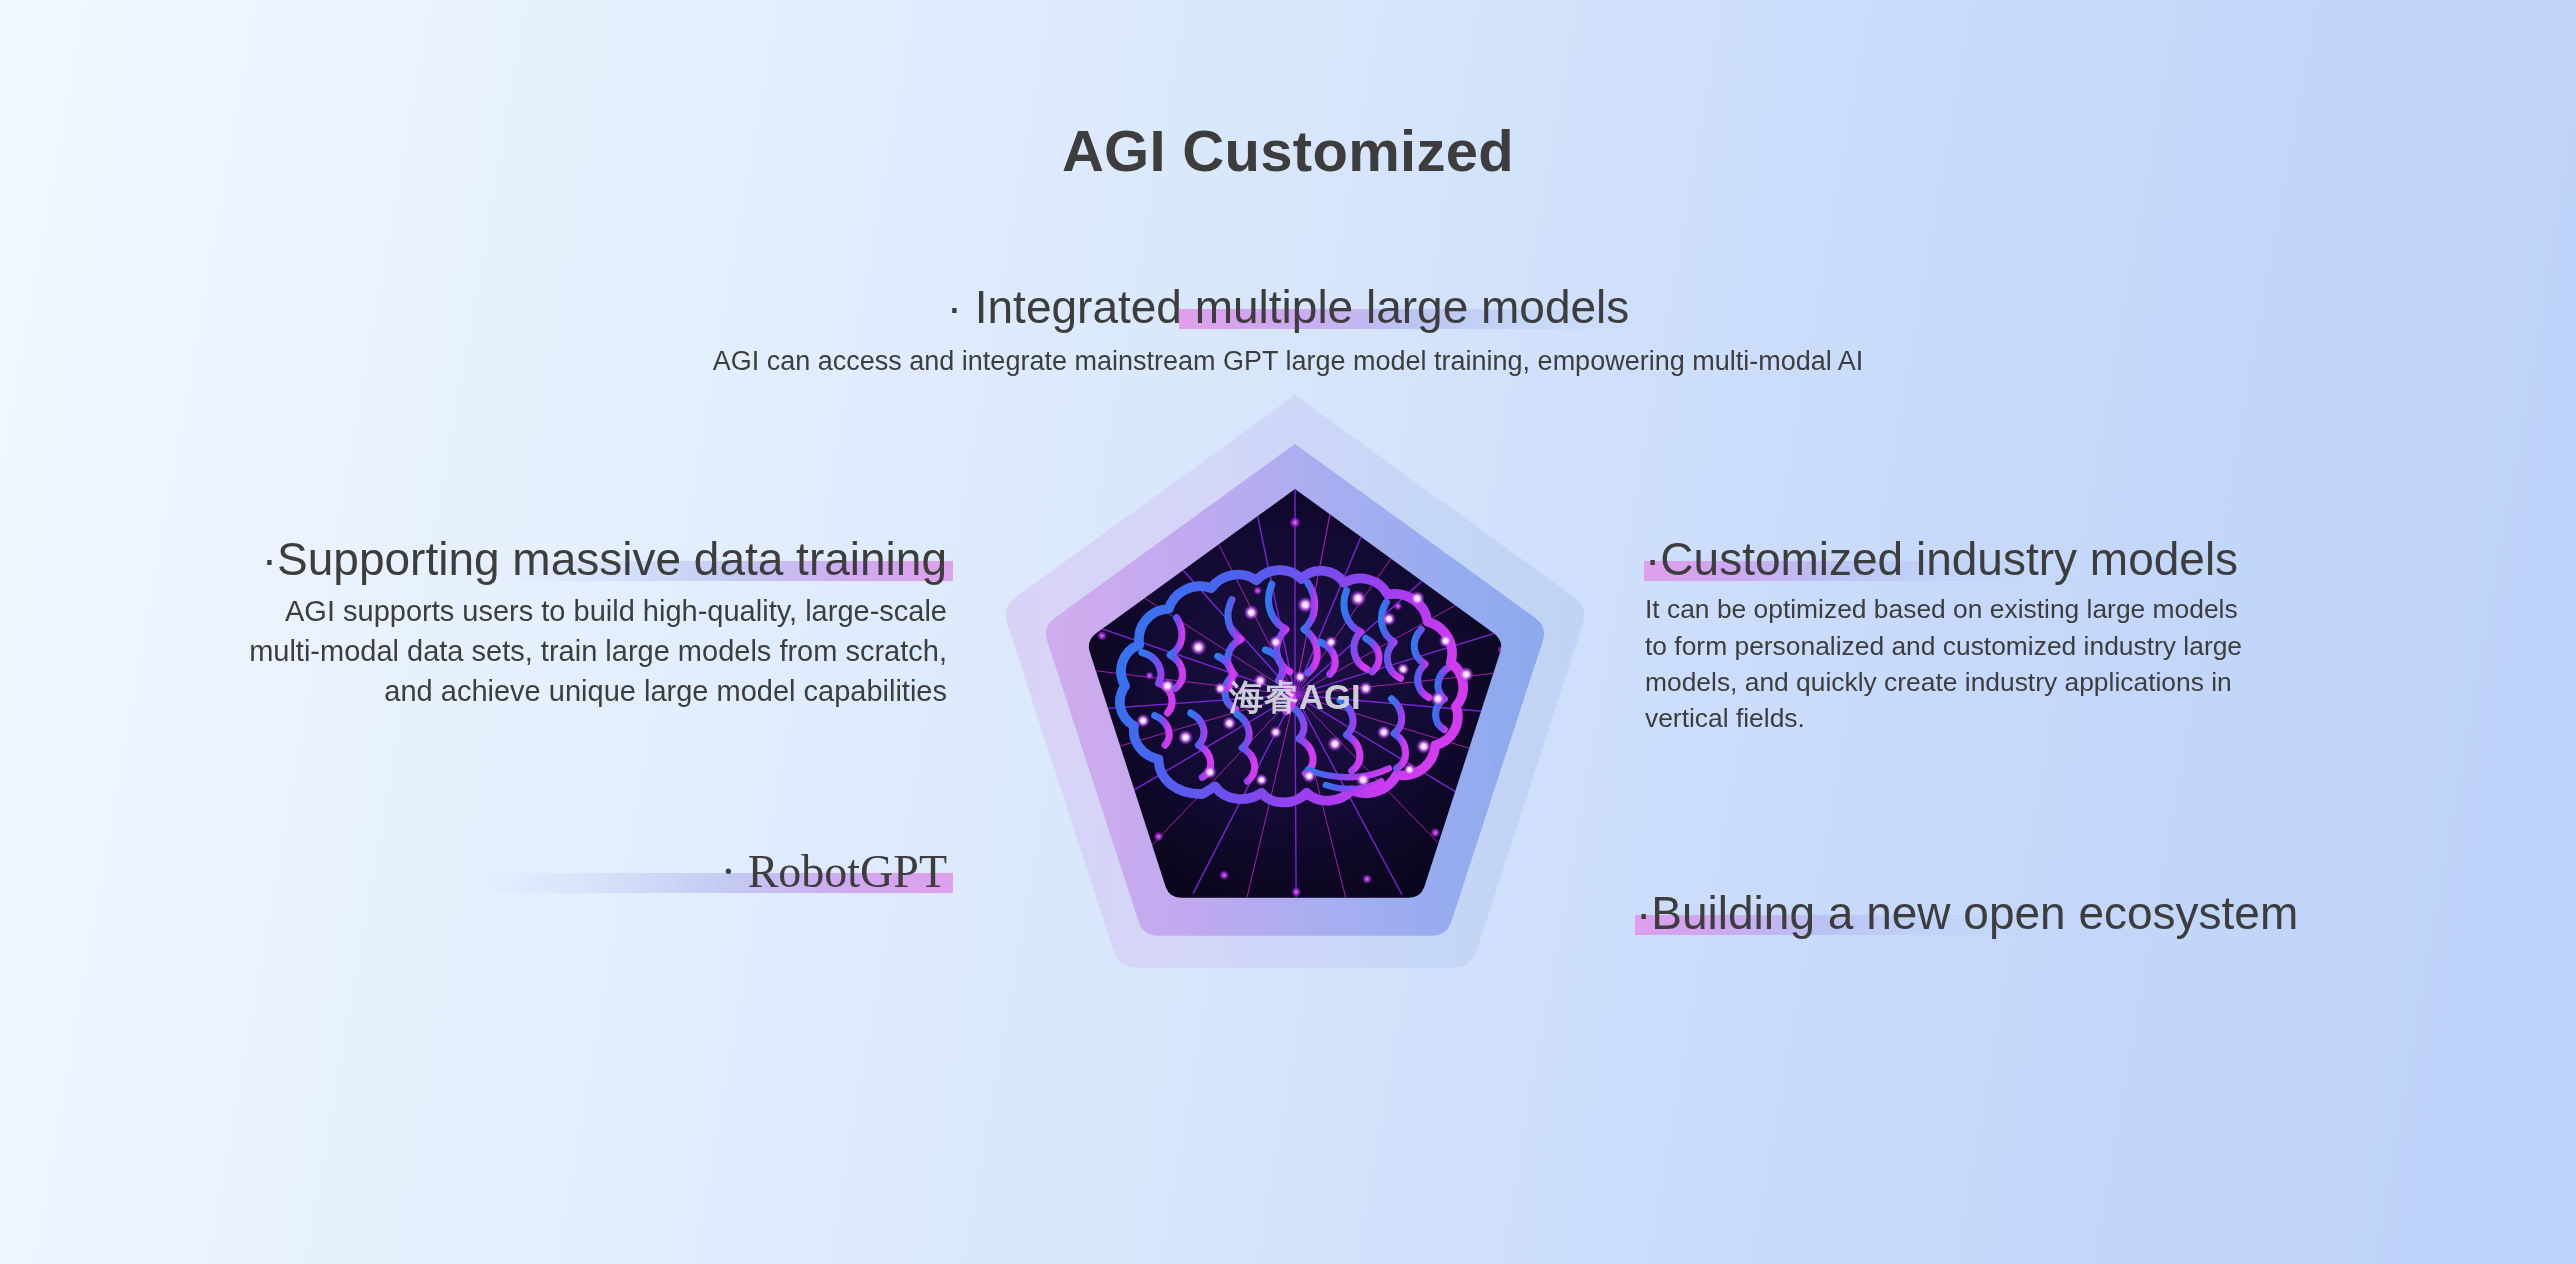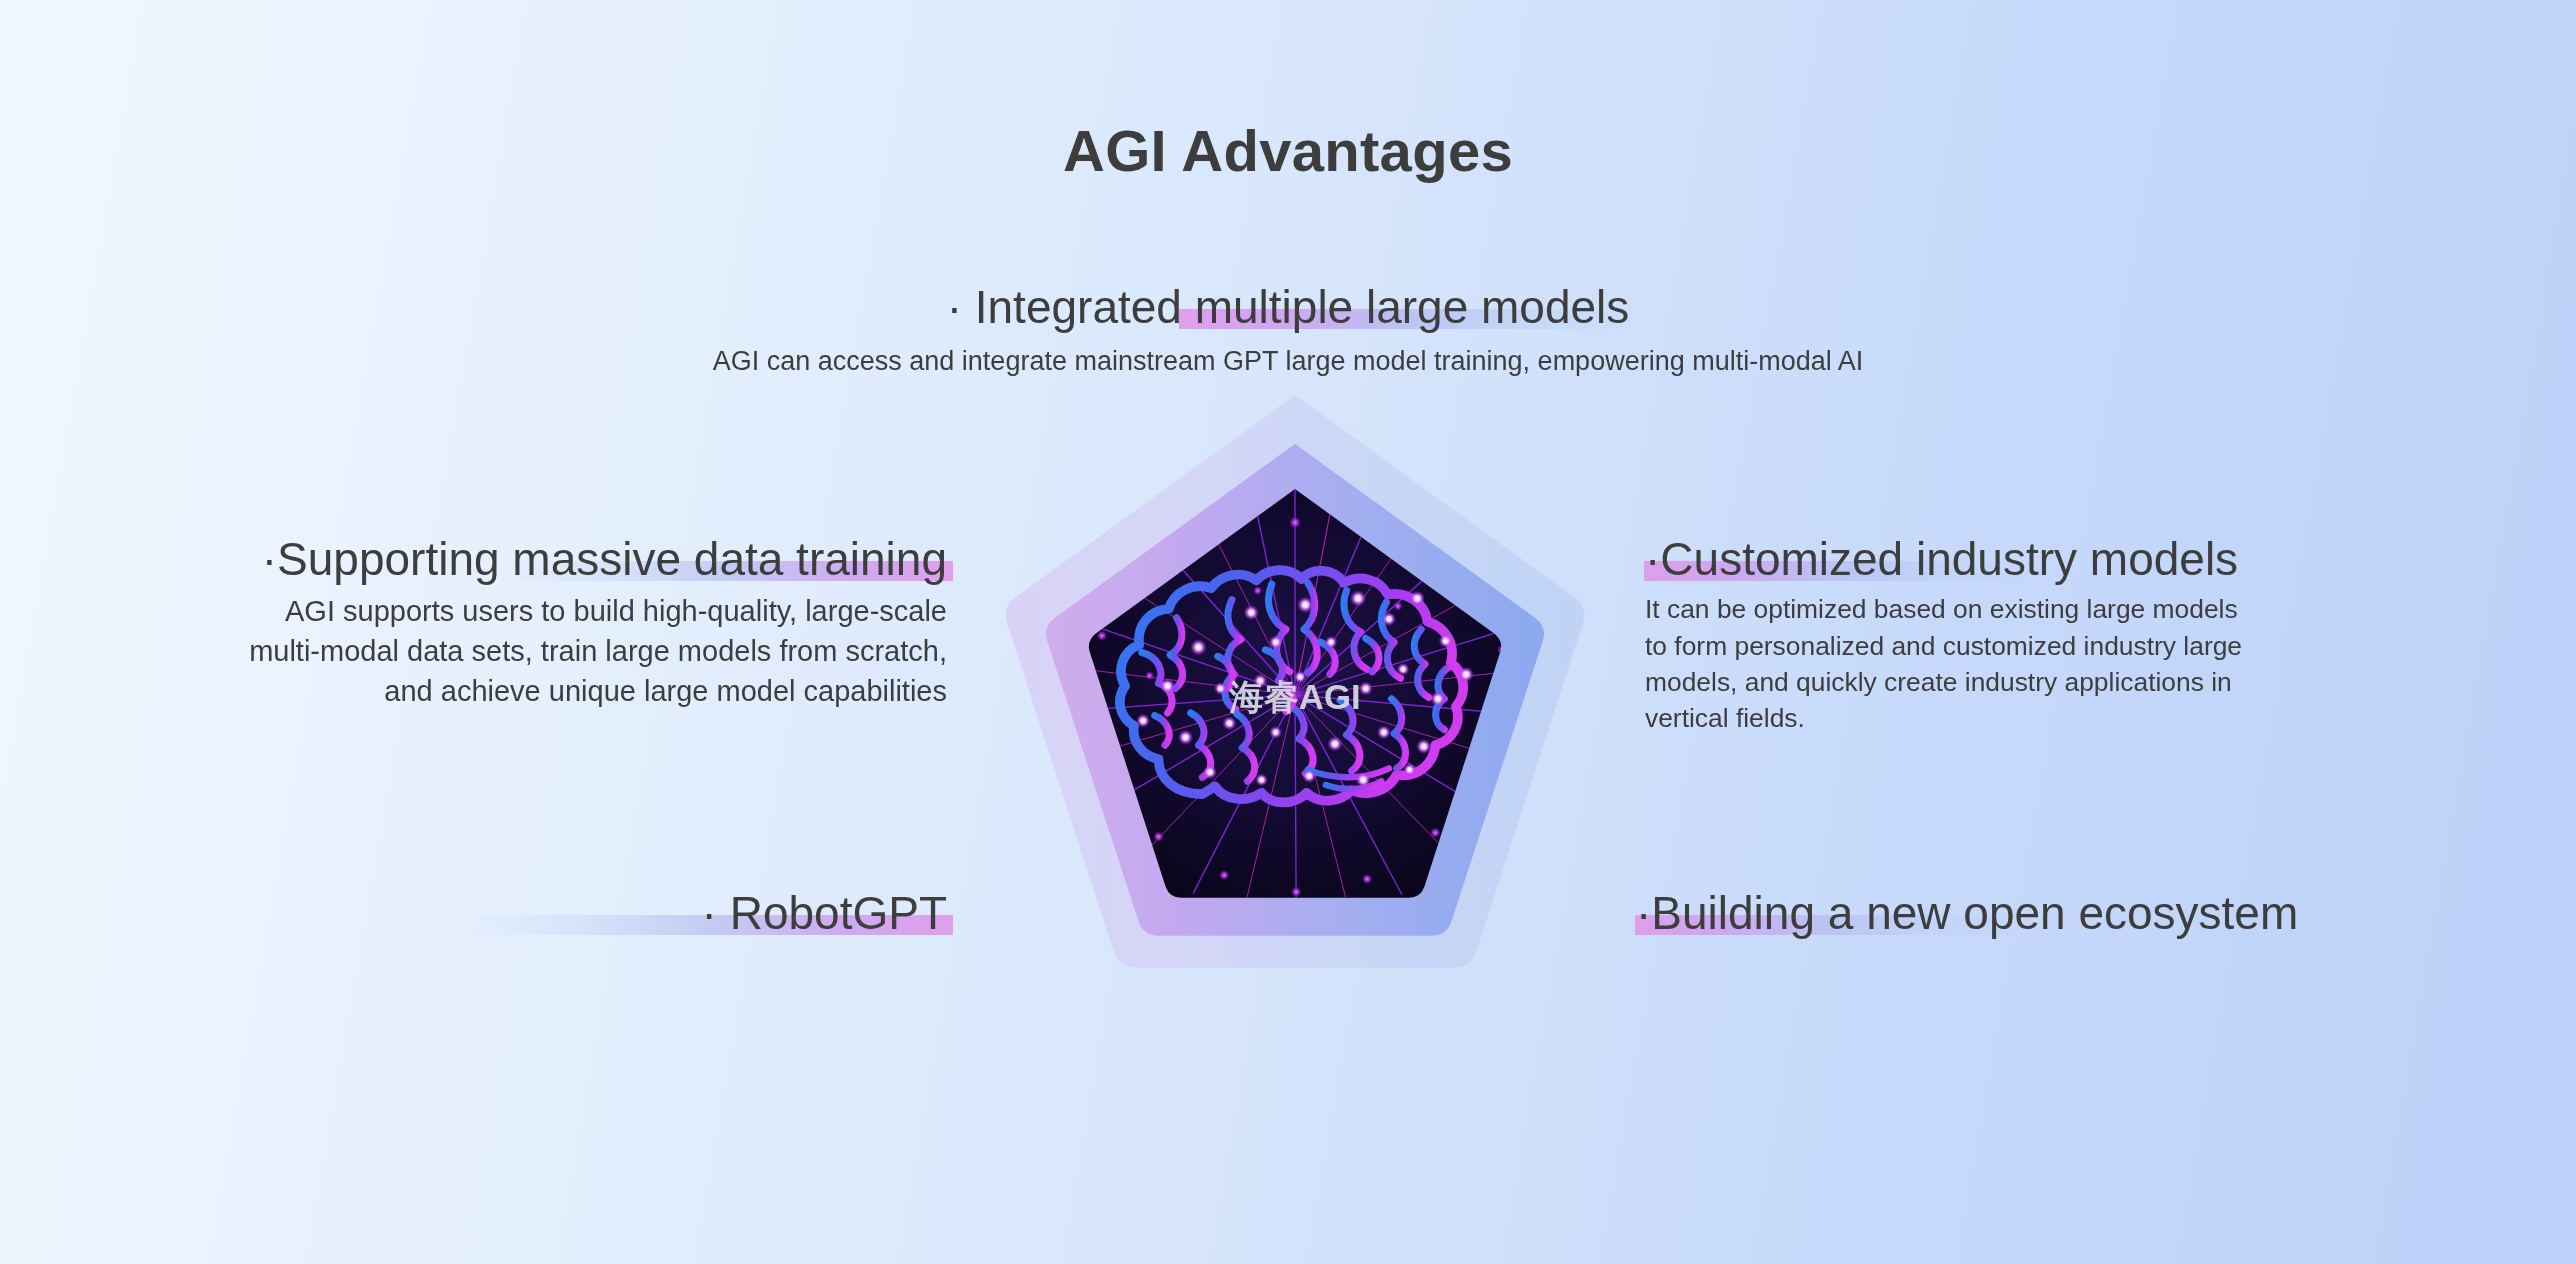--- a/index.html
+++ b/index.html
@@ -83,21 +83,21 @@
         rgba(185,205,244,0) 0%,
         rgba(181,198,242,.30) 26%,
         rgba(178,182,238,.62) 52%,
         rgba(205,160,240,.88) 78%,
         rgba(223,155,235,.95) 100%);
   }
   #block-left-1{ left:26px; width:921px; top:535px; }
   #block-left-1 .hl{ left:34%; right:-6.4px; }
   #block-left-1 .body-txt{ margin-top:6.4px; font-size:29px; line-height:1.38; }
 
-  #block-left-2{ left:26px; width:921px; top:889px; }
+  #block-left-2{ left:26px; width:921px; top:847px;font-family:Liberation Serif, serif; }
   #block-left-2 .hl{ left:-245px; right:-6.4px; }
   #block-left-2 .body-txt{ margin-top:10.3px; font-size:26.4px; line-height:1.98; }
 
   
   .right-block{ text-align:left; }
   .right-block .hl{
      background:linear-gradient(90deg,
         rgba(223,155,235,.95) 0%,
         rgba(205,160,240,.88) 22%,
         rgba(178,182,238,.62) 48%,
@@ -118,21 +118,21 @@
     left:1005px; top:386px;
     width:580px;height:708px;
   }
   #center-graphic svg{display:block;width:100%;height:100%;}
 </style>
 </head>
 <body>
 
 <div id="stage">
 
-  <div class="page-title">AGI Advantages</div>
+  <div class="page-title">AGI Customized</div>
 
   <div id="center-graphic">
     <svg viewBox="0 0 900 1100" xmlns="http://www.w3.org/2000/svg">
       <defs>
         <linearGradient id="gOuter" x1="0" y1="0" x2="1" y2="0">
           <stop offset="0%" stop-color="#d8cdf5"></stop>
           <stop offset="35%" stop-color="#d2d2f6"></stop>
           <stop offset="70%" stop-color="#c3d3f5"></stop>
           <stop offset="100%" stop-color="#bcd0f4"></stop>
         </linearGradient>

